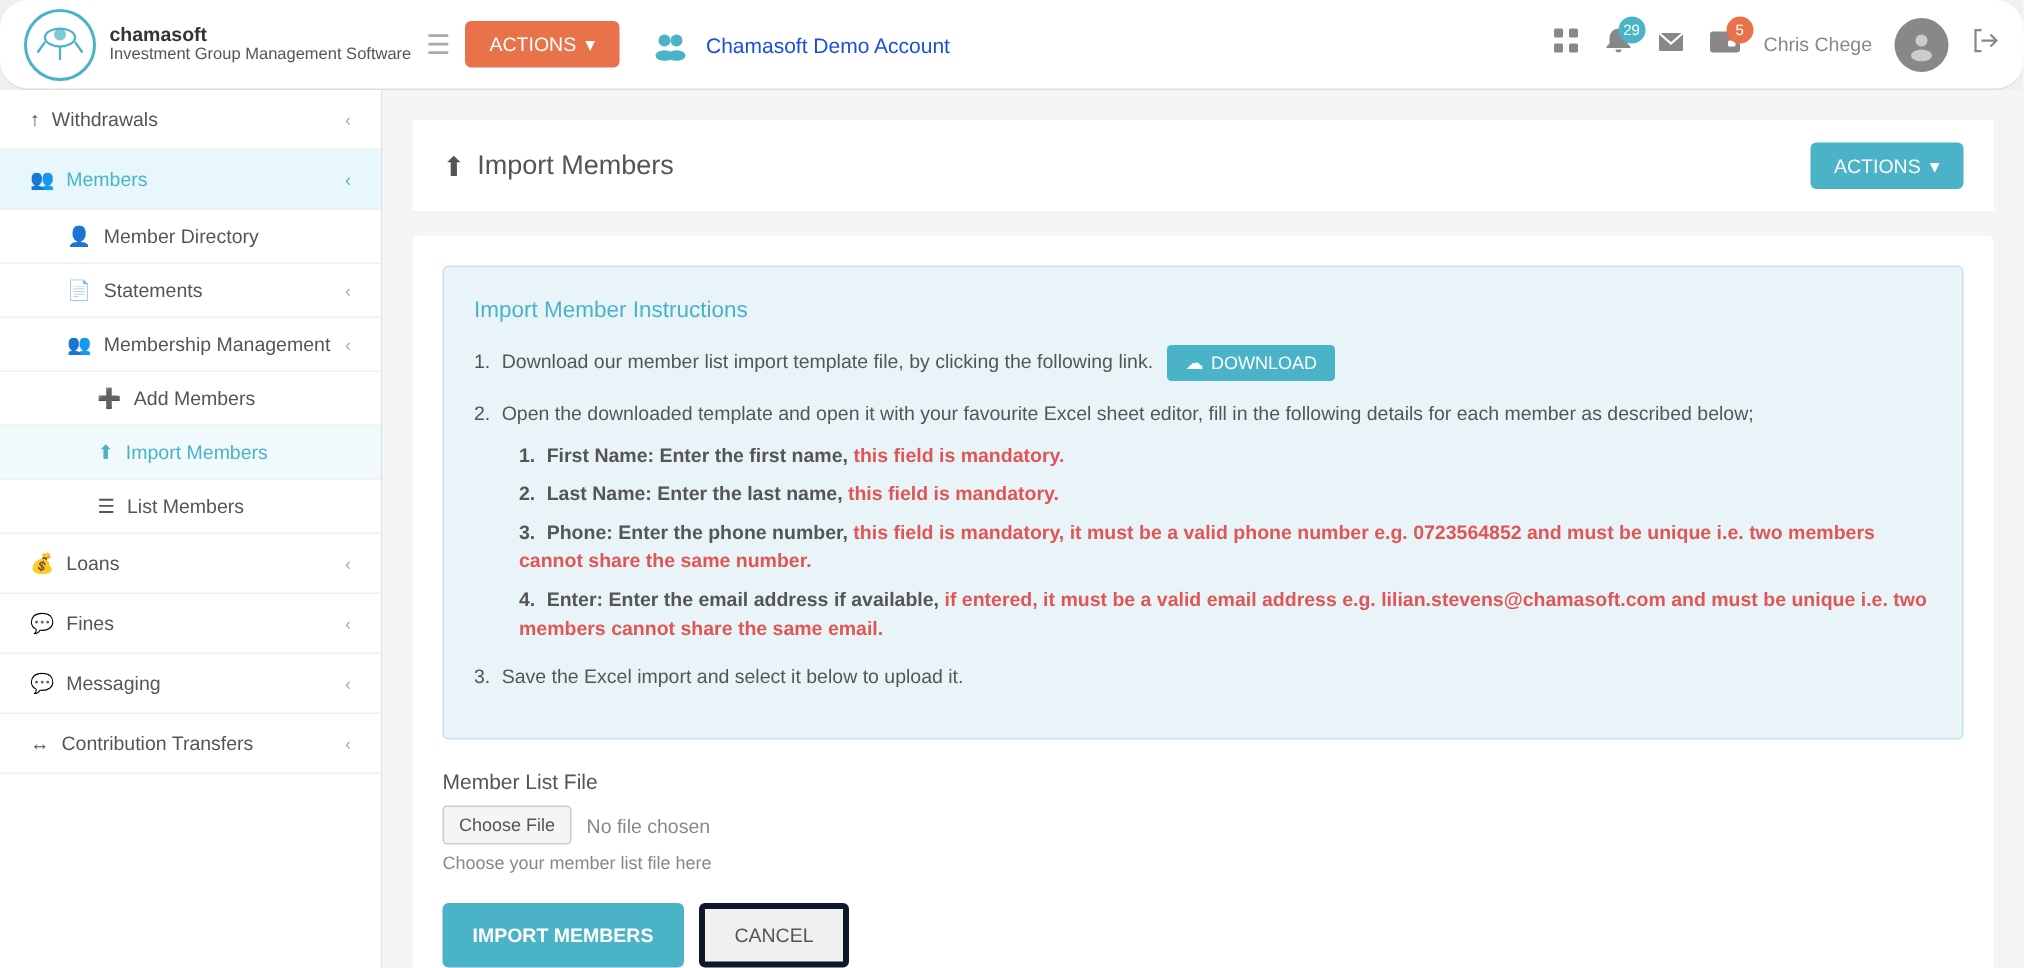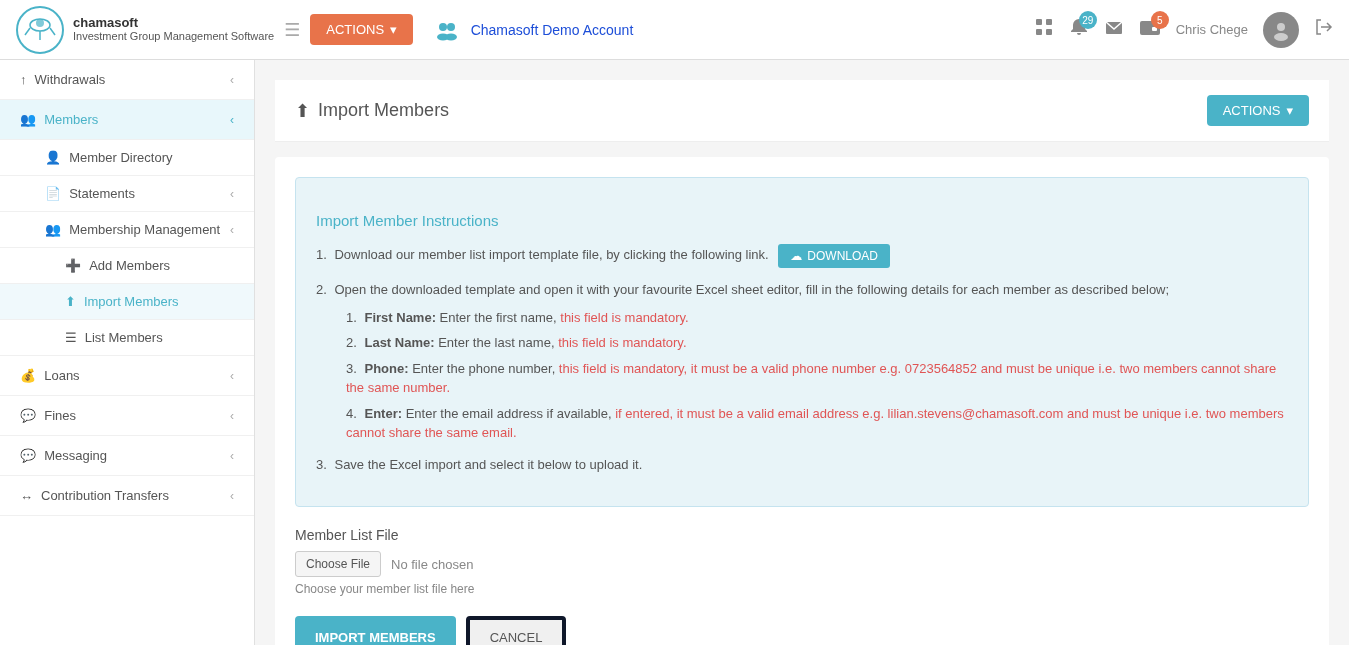--- a/index.html
+++ b/index.html
@@ -9,20 +9,21 @@
     .topbar {
       background: #fff;
       height: 60px;
       display: flex;
       align-items: center;
       padding: 0 15px;
       border-bottom: 1px solid #ddd;
       position: fixed;
       top: 0; left: 0; right: 0;
       z-index: 100;
+      border-radius: 19px;
     }
     .logo-area {
       display: flex;
       align-items: center;
       gap: 8px;
       min-width: 240px;
     }
     .logo-icon {
       width: 50px;
       height: 50px;
@@ -184,21 +185,20 @@
       background: #e8f4f8;
       border: 1px solid #c5e3ef;
       border-radius: 4px;
       padding: 20px;
       margin-bottom: 20px;
     }
     .instructions-title {
       color: #4ab3c8;
       font-size: 15px;
       margin-bottom: 15px;
-      margin-top: 14px;
     }
     .instructions-list {
       list-style: none;
       padding: 0;
     }
     .instructions-list > li {
       margin-bottom: 12px;
       color: #555;
       line-height: 1.5;
     }
@@ -207,20 +207,21 @@
       margin-right: 6px;
     }
     .sub-list {
       list-style: none;
       padding: 0;
       margin: 8px 0 0 30px;
     }
     .sub-list li {
       margin-bottom: 6px;
       line-height: 1.5;
+      font-weight: bold;
     }
     .red-text { color: #e05555; }
     .download-btn {
       background: #4ab3c8;
       color: #fff;
       border: none;
       padding: 5px 12px;
       border-radius: 3px;
       cursor: pointer;
       font-size: 12px;

